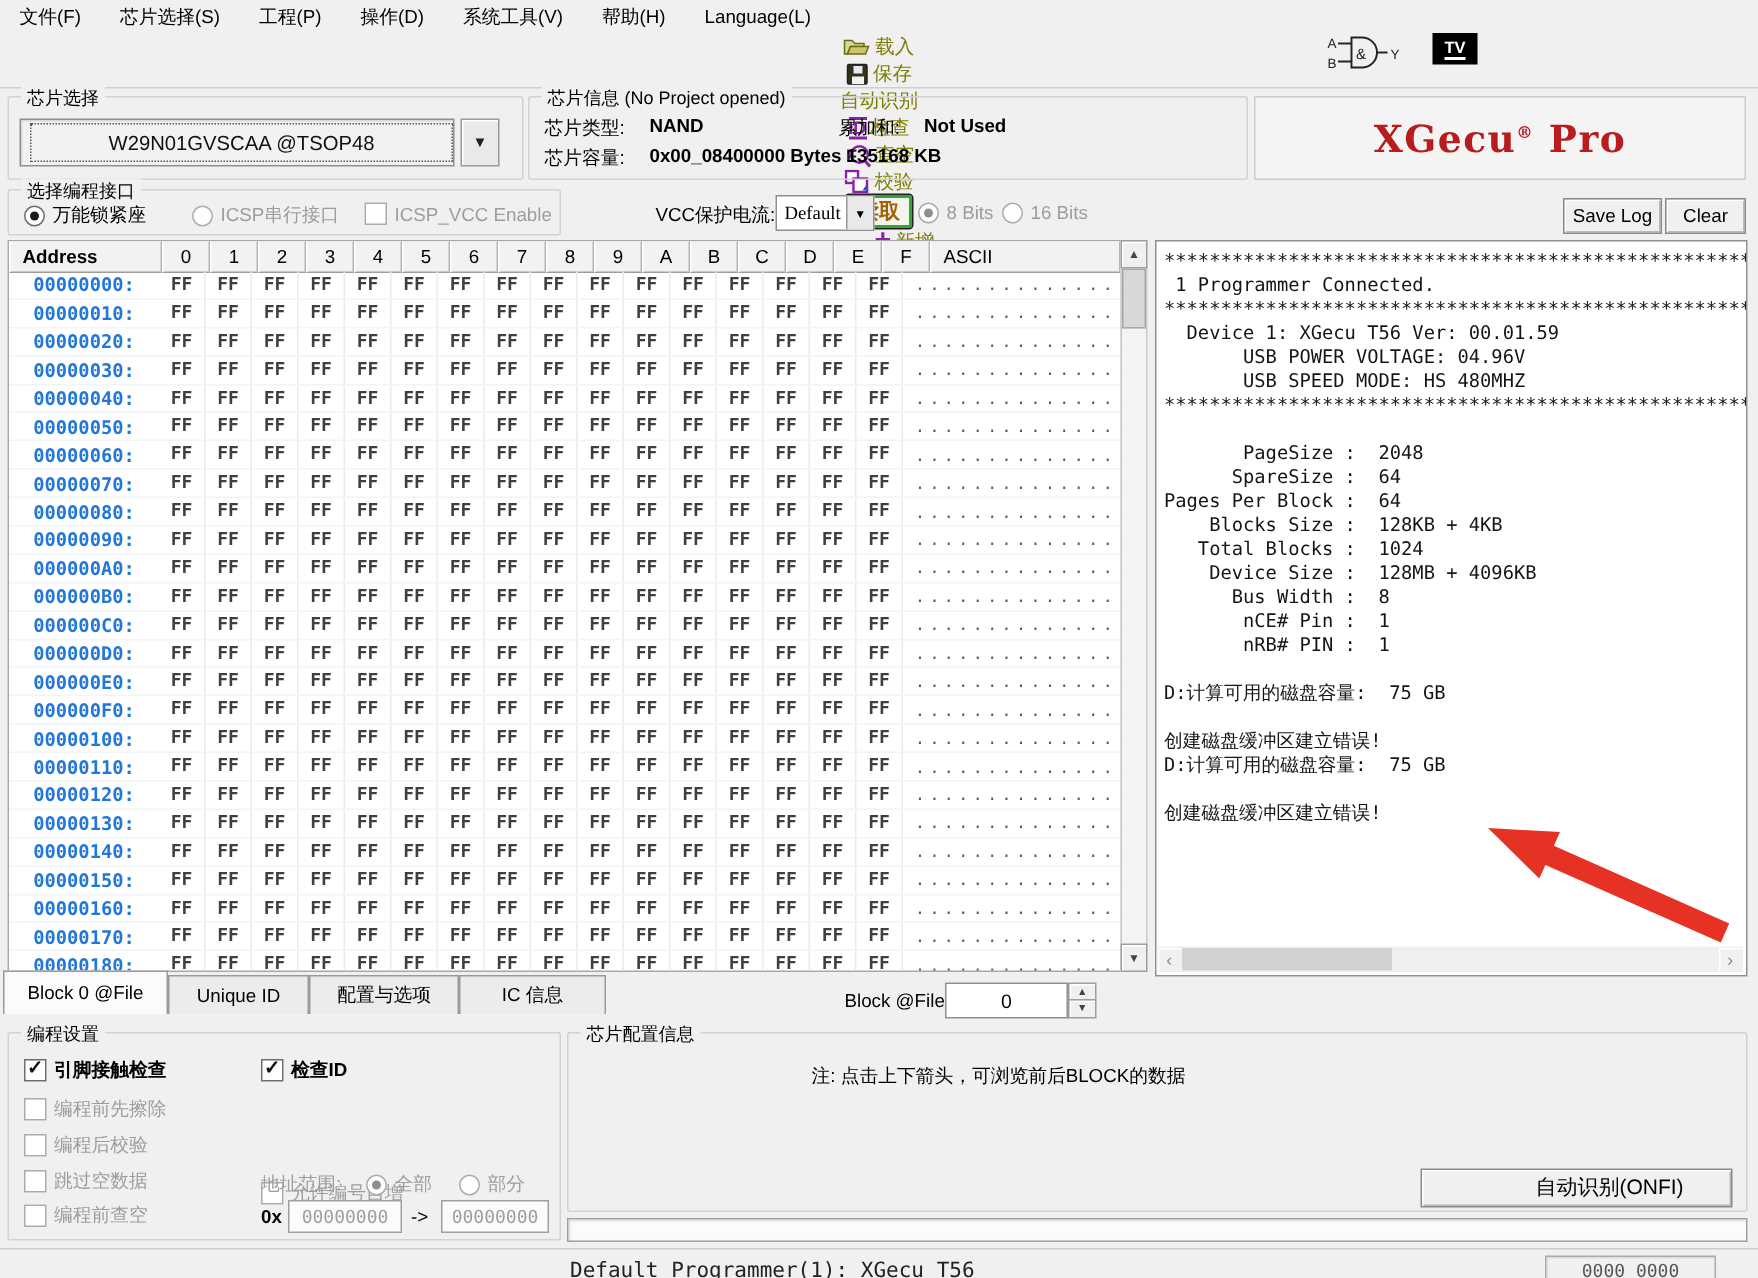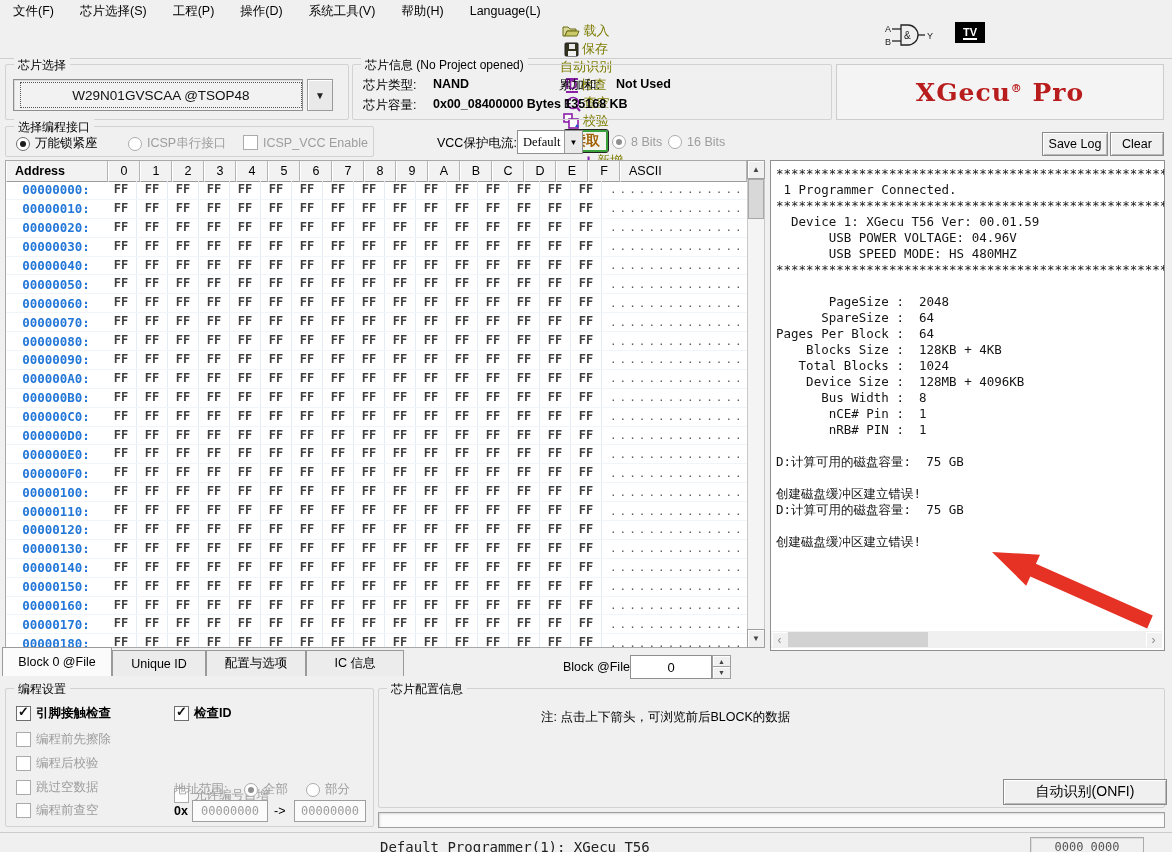--- a/index.html
+++ b/index.html
@@ -916,21 +916,21 @@
     </div>
     <span class="lab" style="left:268px;top:115px;">-&gt;</span>
     <div style="position:absolute;left:288px;top:111px;width:70px;height:20px;background:#fbfbfb;border:1px solid #9f9f9f;display:flex;align-items:center;justify-content:center;">
       <span class="dis-t" style="font-family:'DejaVu Sans Mono',monospace;font-size:12px;">00000000</span>
     </div>
   </div>
 
   <div class="grp" style="left:378px;top:688px;width:785px;height:118px;">
     <span class="legend">芯片配置信息</span>
     <span class="lab" style="left:162px;top:20px;">注: 点击上下箭头，可浏览前后BLOCK的数据</span>
-    <div class="btn" style="left:624px;top:90px;width:162px;height:24px;font-size:14px;">
+    <div class="btn" style="left:568px;top:90px;width:162px;height:24px;font-size:14px;padding-left:44px;">
       <span>自动识别(ONFI)</span>
     </div>
   </div>
 
   <div id="progress"></div>
 
   <div id="statusbar">
     <span class="st-text">Default Programmer(1): XGecu T56</span>
     <div class="st-counter">
       <span>0000 0000</span>

